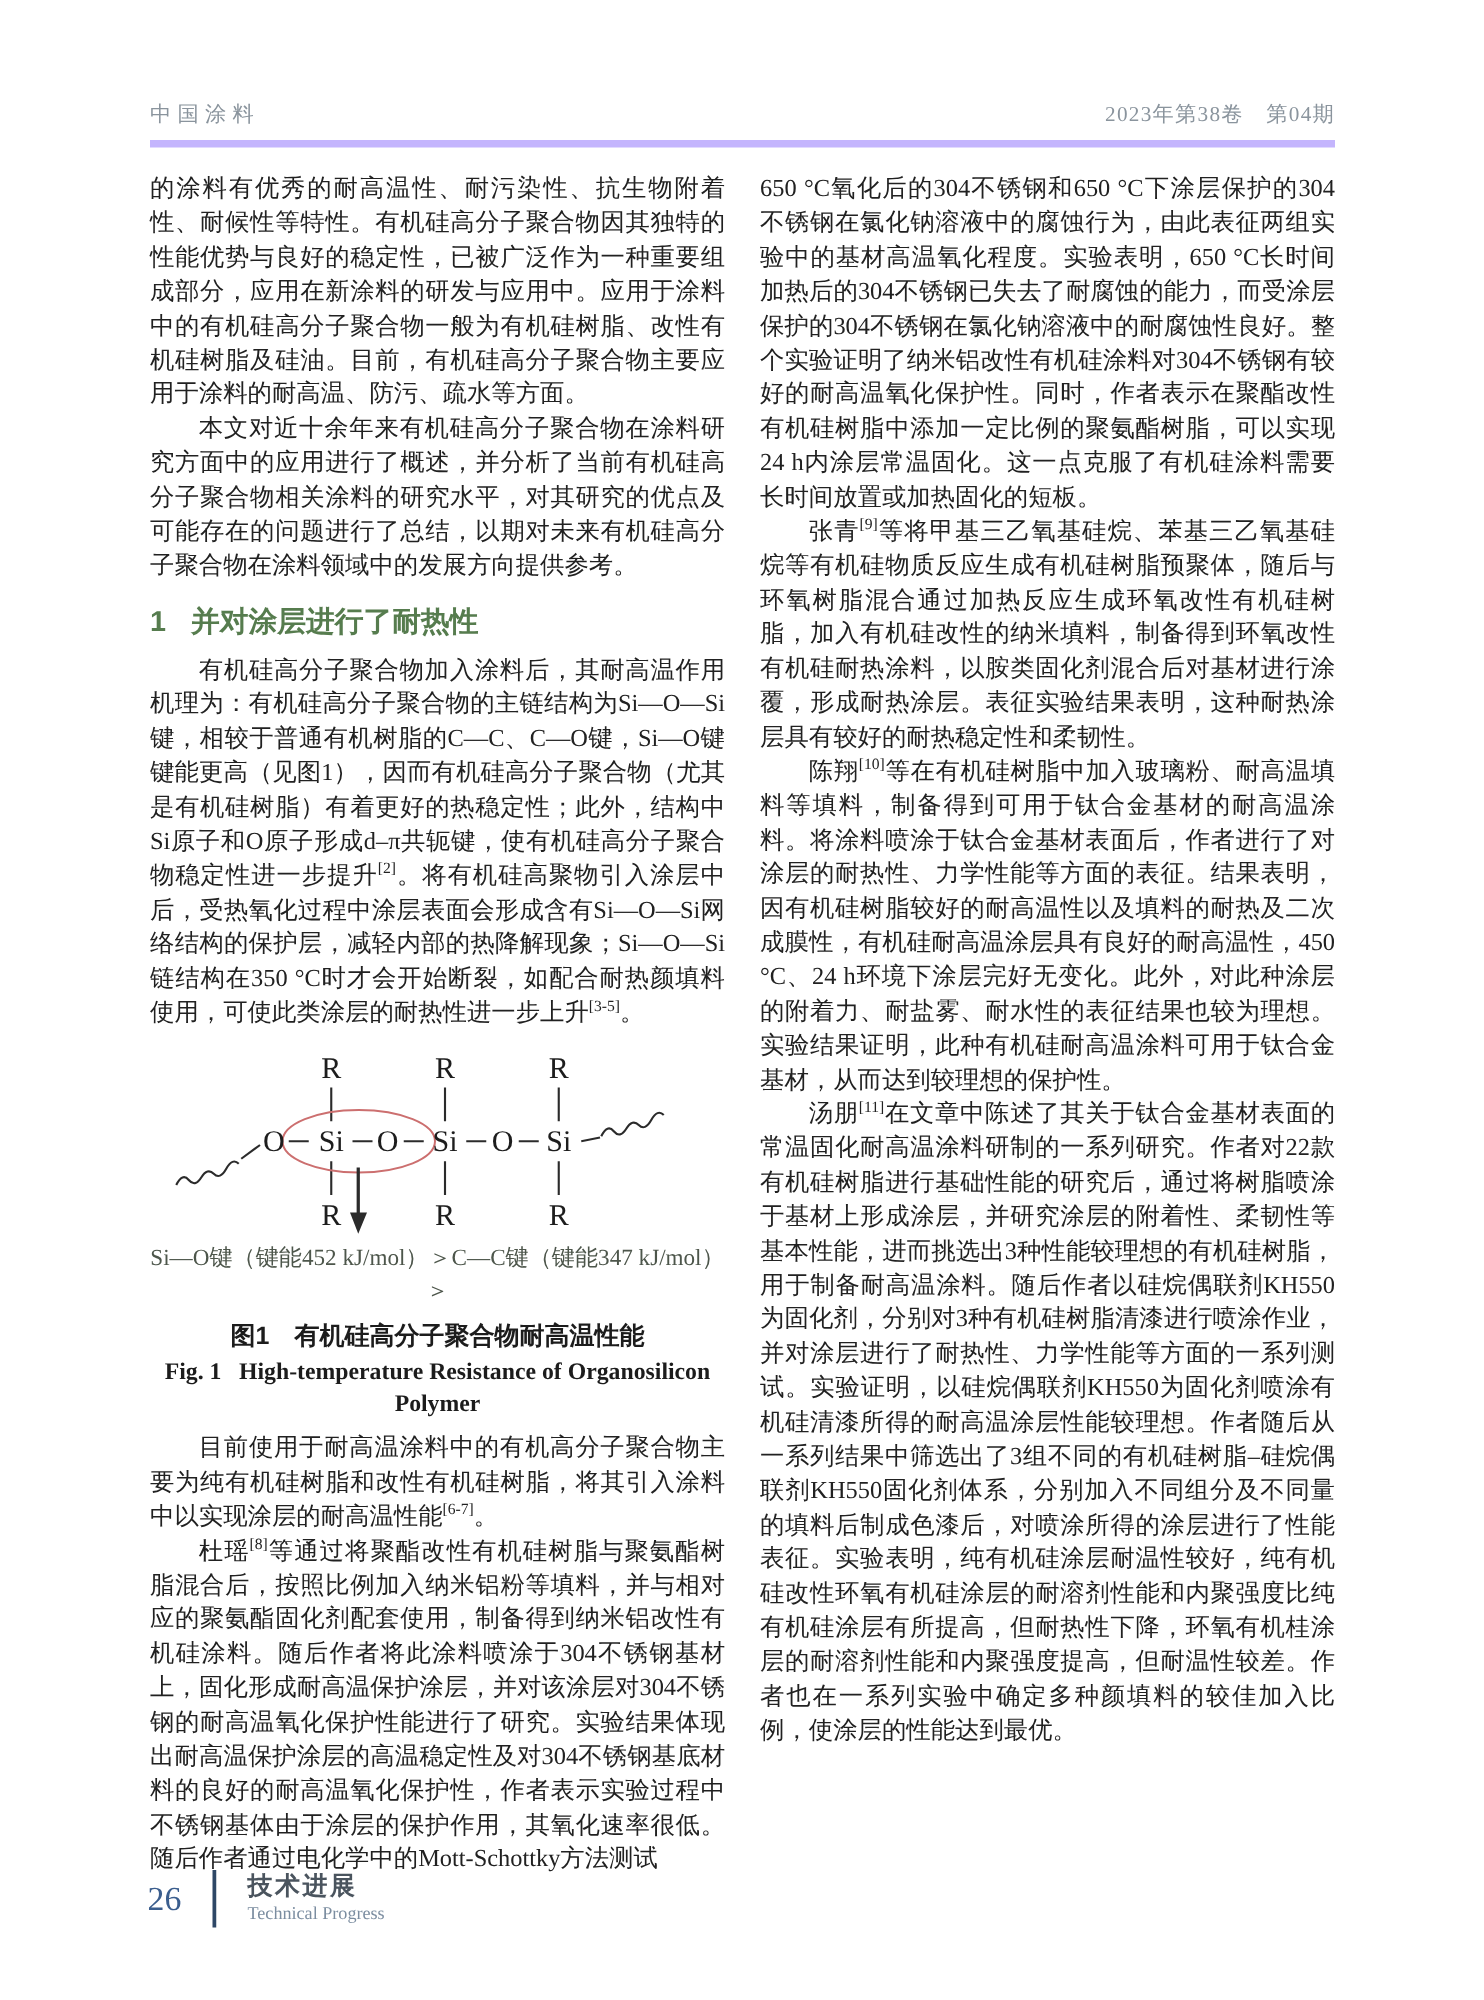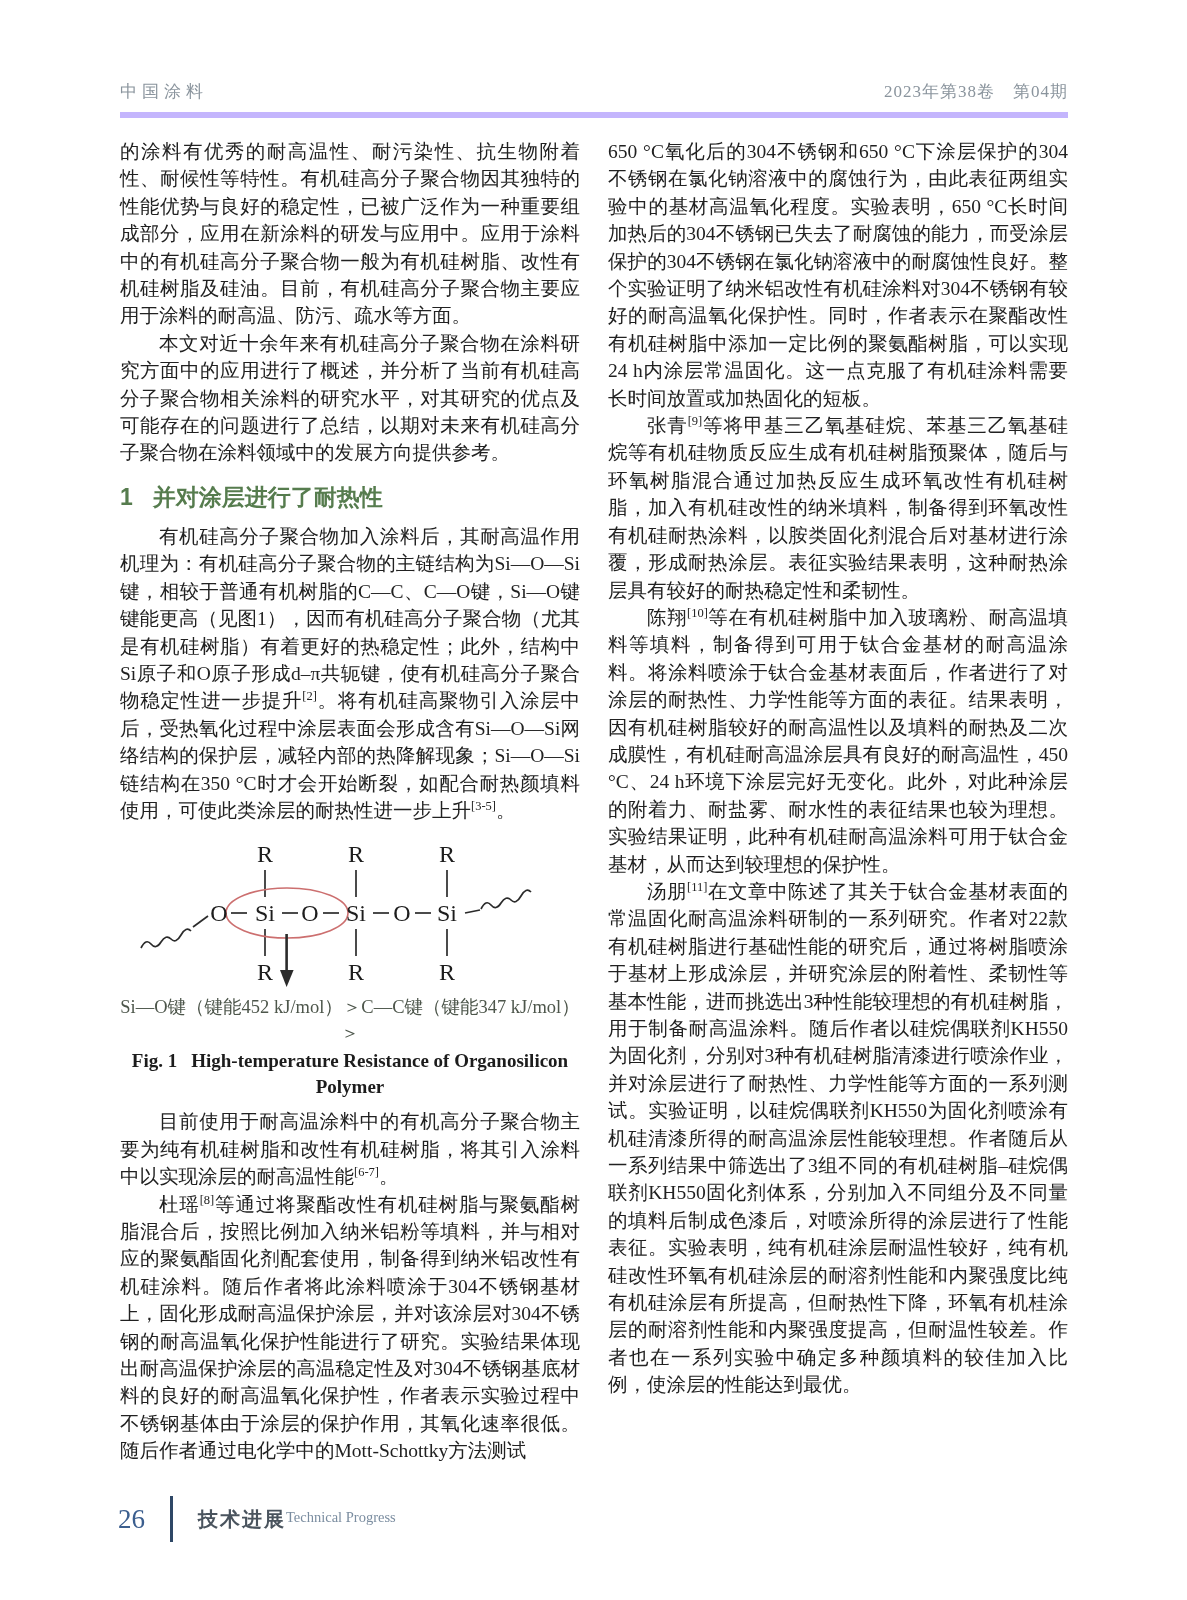--- a/index.html
+++ b/index.html
@@ -49,21 +49,21 @@
     font-weight:bold;font-size:19px;color:#1c1c1c;line-height:26px;margin-top:2px;
   }
   .cap-en .cap-en-label{margin-right:14px;}
   
   .footer{
     position:absolute;top:1496px;left:118px;
     display:flex;align-items:center;gap:25px;
   }
   .pgnum{font-size:27px;color:#3b5e8e;}
   .fbar{width:3px;height:46px;background:#2e4766;}
-  .fsec{display:flex;flex-direction:row;justify-content:center;}
+  .fsec{display:flex;flex-direction:column;justify-content:center;}
   .fsec-zh{
     font-family:"Liberation Sans","DejaVu Sans",sans-serif;
     font-weight:bold;font-size:20px;color:#4a545e;letter-spacing:2px;line-height:24px;
   }
   .fsec-en{font-size:14.5px;color:#7b8da0;line-height:20px;}
 </style>
 </head>
 <body>
 
 <div class="page">
@@ -117,20 +117,21 @@
             <text x="130" y="26">R</text>
             <text x="221" y="26">R</text>
             <text x="312" y="26">R</text>
             <text x="130" y="144">R</text>
             <text x="221" y="144">R</text>
             <text x="312" y="144">R</text>
           </g>
         </svg>
         <div class="bond-line">Si—O键（键能452 kJ/mol）＞C—C键（键能347 kJ/mol）＞</div>
         <figcaption>
+          <div class="cap-zh">图1　有机硅高分子聚合物耐高温性能</div>
           <div class="cap-en">
             <span class="cap-en-label">Fig. 1</span><span>High-temperature Resistance of Organosilicon Polymer</span>
           </div>
         </figcaption>
       </figure>
 
       <div>
           <p class="para indent"><span>目前使用于耐高温涂料中的有机高分子聚合物主要为纯有机硅树脂和改性有机硅树脂，将其引入涂料中以实现涂层的耐高温性能</span><sup class="cite">[6-7]</sup><span>。</span></p>
           <p class="para indent"><span>杜瑶</span><sup class="cite">[8]</sup><span>等通过将聚酯改性有机硅树脂与聚氨酯树脂混合后，按照比例加入纳米铝粉等填料，并与相对应的聚氨酯固化剂配套使用，制备得到纳米铝改性有机硅涂料。随后作者将此涂料喷涂于304不锈钢基材上，固化形成耐高温保护涂层，并对该涂层对304不锈钢的耐高温氧化保护性能进行了研究。实验结果体现出耐高温保护涂层的高温稳定性及对304不锈钢基底材料的良好的耐高温氧化保护性，作者表示实验过程中不锈钢基体由于涂层的保护作用，其氧化速率很低。随后作者通过电化学中的Mott-Schottky方法测试</span></p>
         </div>

